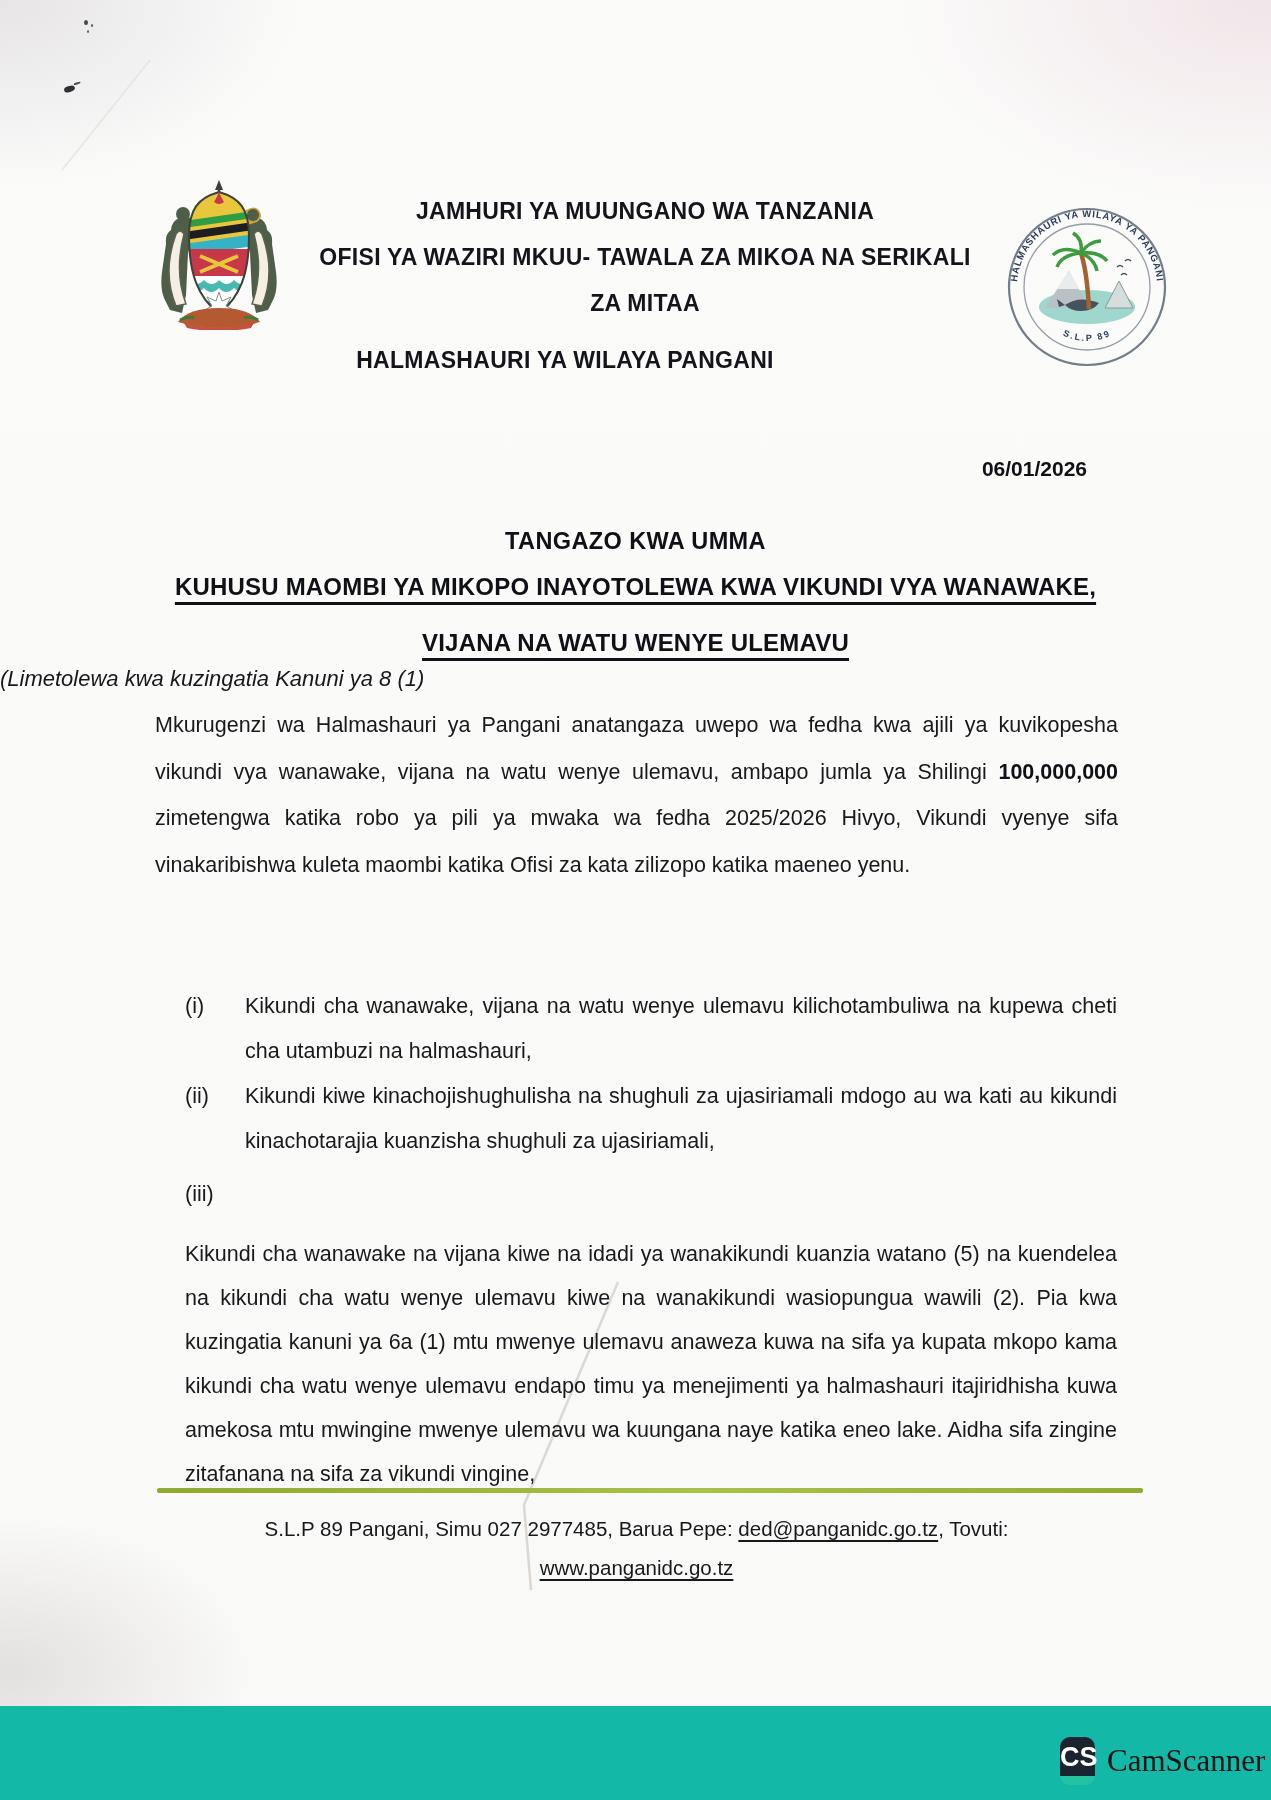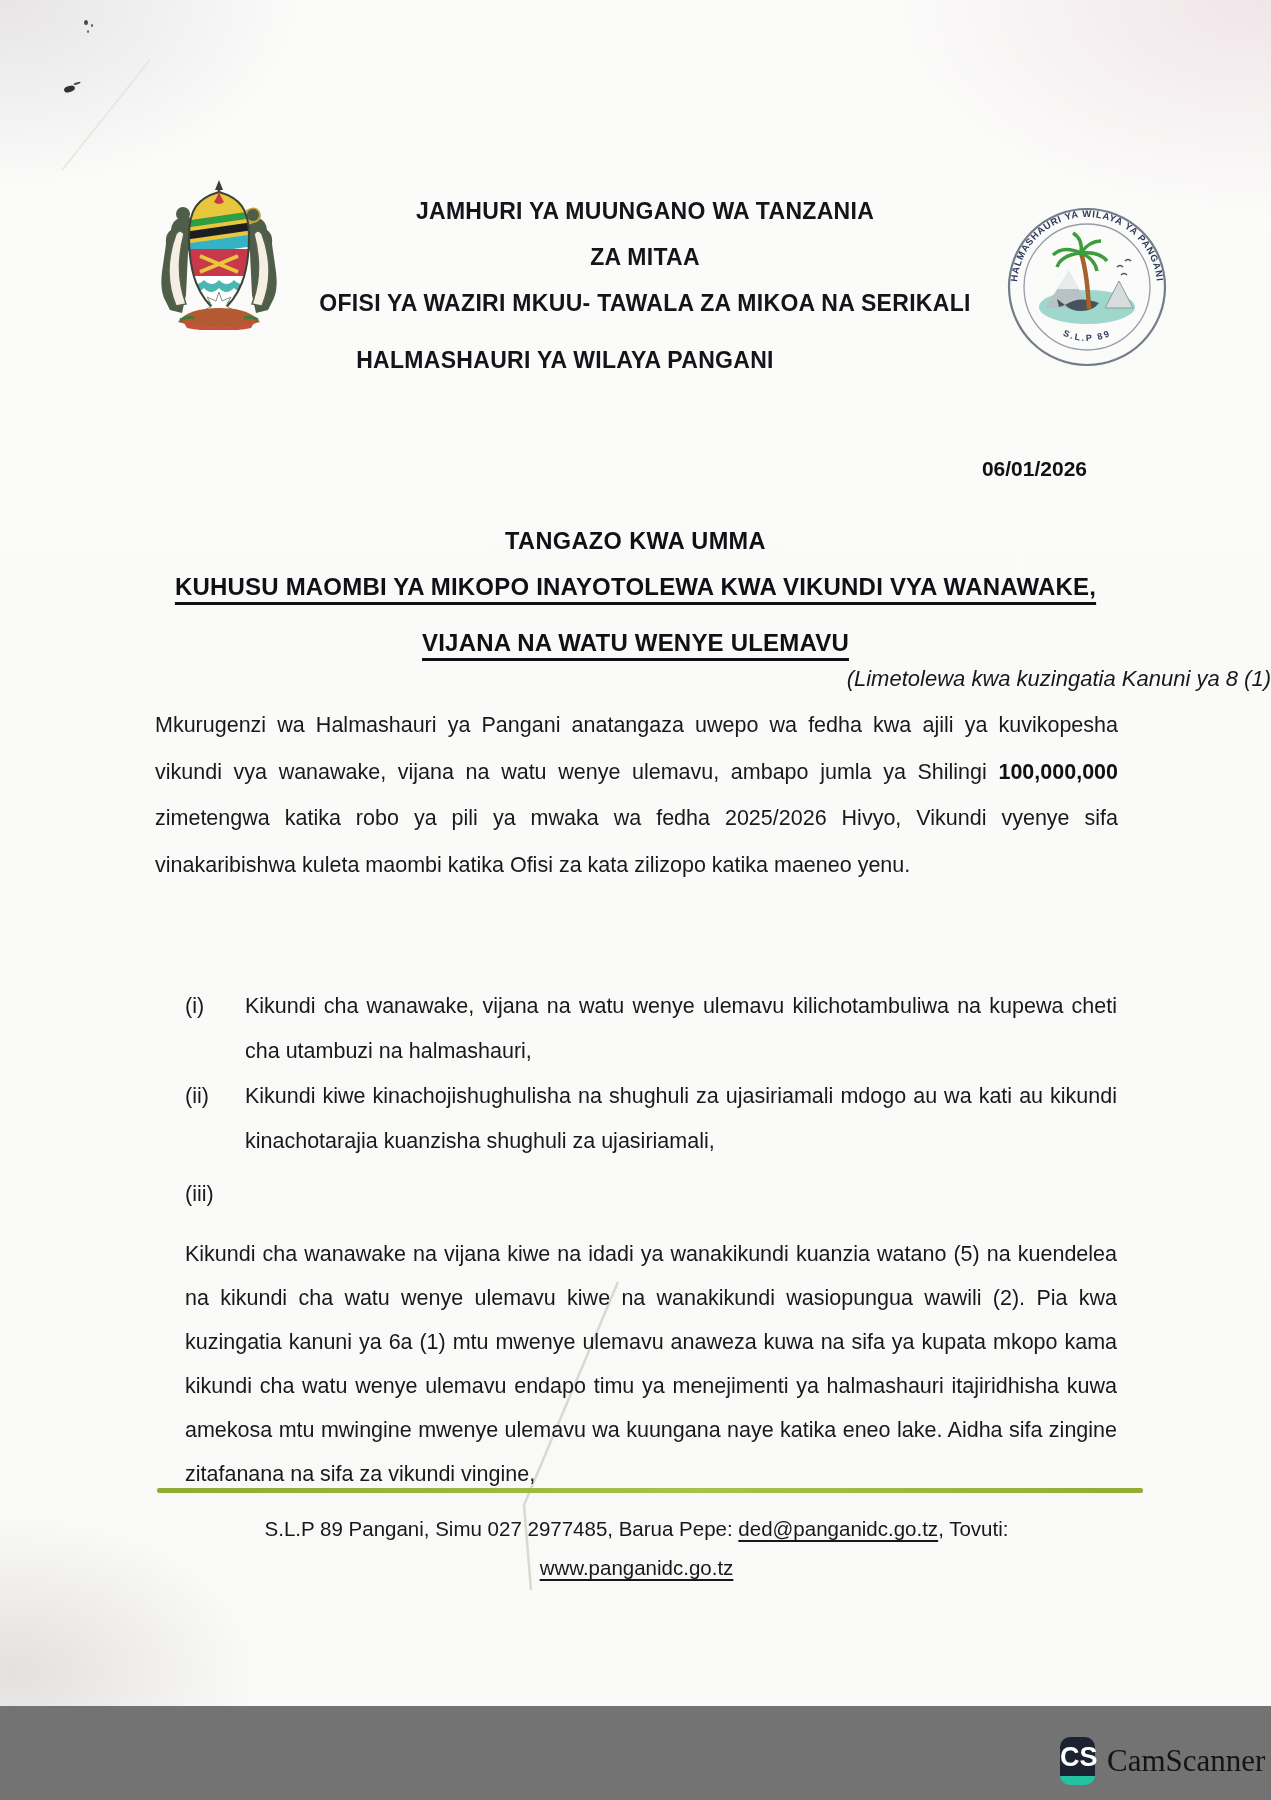--- a/index.html
+++ b/index.html
@@ -1,19 +1,19 @@
 <!DOCTYPE html>
 <html style="--divider-green: #9cb53d; --camscanner-navy: #1b2330; --camscanner-teal: #23c3a2; --seal-ink: #2c3a5c; --text-ink: #18191c;"><head>
 <meta charset="utf-8">
 <style>
   html,body{margin:0;padding:0;background:#ffffff;}
   .page{
     position:relative;
     width:1271px;height:1800px;
-    background:#737373;
+    background:#14b8a6;
     overflow:hidden;
     font-family:"Liberation Sans", sans-serif;
     color:#18191c;
   }
   
   .paper{
     position:absolute;left:0;top:0;width:1271px;height:1706px;
     background:
       radial-gradient(ellipse 520px 300px at 99% 0%, rgba(234,215,221,0.6), rgba(234,215,221,0) 70%),
       radial-gradient(ellipse 420px 260px at 0% 0%, rgba(214,210,213,0.55), rgba(214,210,213,0) 72%),
@@ -36,21 +36,21 @@
   
   .date-line{position:absolute;left:155px;top:457px;width:932px;text-align:right;
     font-weight:bold;font-size:21px;color:#101117;}
   .doc-title{position:absolute;left:0;top:528px;width:1271px;text-align:center;
     font-weight:bold;font-size:23.5px;letter-spacing:0.4px;color:#101117;}
   .subject{position:absolute;left:0;width:1271px;text-align:center;
     font-weight:bold;font-size:24px;letter-spacing:0.2px;color:#101117;}
   .subject .u{text-decoration:underline;text-decoration-thickness:2.5px;text-underline-offset:7px;}
   .subject1{top:573px;}
   .subject2{top:629px;}
-  .basis-line{position:absolute;left:0;top:666px;width:1271px;text-align:right;
+  .basis-line{position:absolute;left:0;top:666px;width:1271px;text-align:left;
     font-style:italic;font-size:22px;color:#17181d;}
   
   .para1{position:absolute;left:155px;top:702px;width:963px;
     font-size:21.5px;line-height:46.5px;text-align:justify;color:#18191c;}
   .para1 b{font-weight:bold;color:#101117;}
   .list-intro{position:absolute;left:155px;top:936px;width:963px;font-size:21.5px;color:#18191c;}
   .list-item{position:absolute;left:185px;width:932px;display:flex;
     font-size:21.5px;line-height:45px;color:#18191c;}
   .list-item .marker{flex:0 0 60px;}
   .list-item .item-text{flex:1;text-align:justify;}
@@ -127,22 +127,22 @@
     </g>
 
     <path d="M69,116 l3,9 l9,-4 l-5,9 l9,5 l-10,2 l2,10 l-8,-7 l-8,7 l2,-10 l-10,-2 l9,-5 l-5,-9 l9,4 Z" fill="#ffffff" stroke="#8b8d84" stroke-width="1"></path>
     <path d="M28,146 q10,-14 41,-14 q31,0 41,14 q-20,6 -41,6 q-21,0 -41,-6 Z" fill="#b35a33"></path>
     <path d="M34,147 q35,9 70,0 l-3,5 q-32,6 -64,0 Z" fill="#c94f3f"></path>
     <path d="M30,144 q8,-4 14,-2 M94,142 q8,-2 14,2" stroke="#3f7a3a" stroke-width="3" fill="none"></path>
   </svg>
 
   <div class="hdr-lines">
     <div>JAMHURI YA MUUNGANO WA TANZANIA</div>
+    <div>OFISI YA WAZIRI MKUU- TAWALA ZA MIKOA NA SERIKALI</div>
     <div>ZA MITAA</div>
-    <div>OFISI YA WAZIRI MKUU- TAWALA ZA MIKOA NA SERIKALI</div>
   </div>
   <div class="hdr-line4">HALMASHAURI YA WILAYA PANGANI</div>
 
   <svg class="seal" width="165" height="165" viewBox="0 0 165 165">
     <circle cx="82" cy="82" r="78" fill="none" stroke="#5b6675" stroke-width="2.2" opacity="0.85"></circle>
     <circle cx="82" cy="82" r="63" fill="none" stroke="#6b7685" stroke-width="1.3" opacity="0.7"></circle>
     <defs>
       <path id="sealTopArc" d="M 12,82 A 70,70 0 1 1 152,82"></path>
       <path id="sealBotArc" d="M 28,82 A 54,54 0 0 0 136,82"></path>
     </defs>

